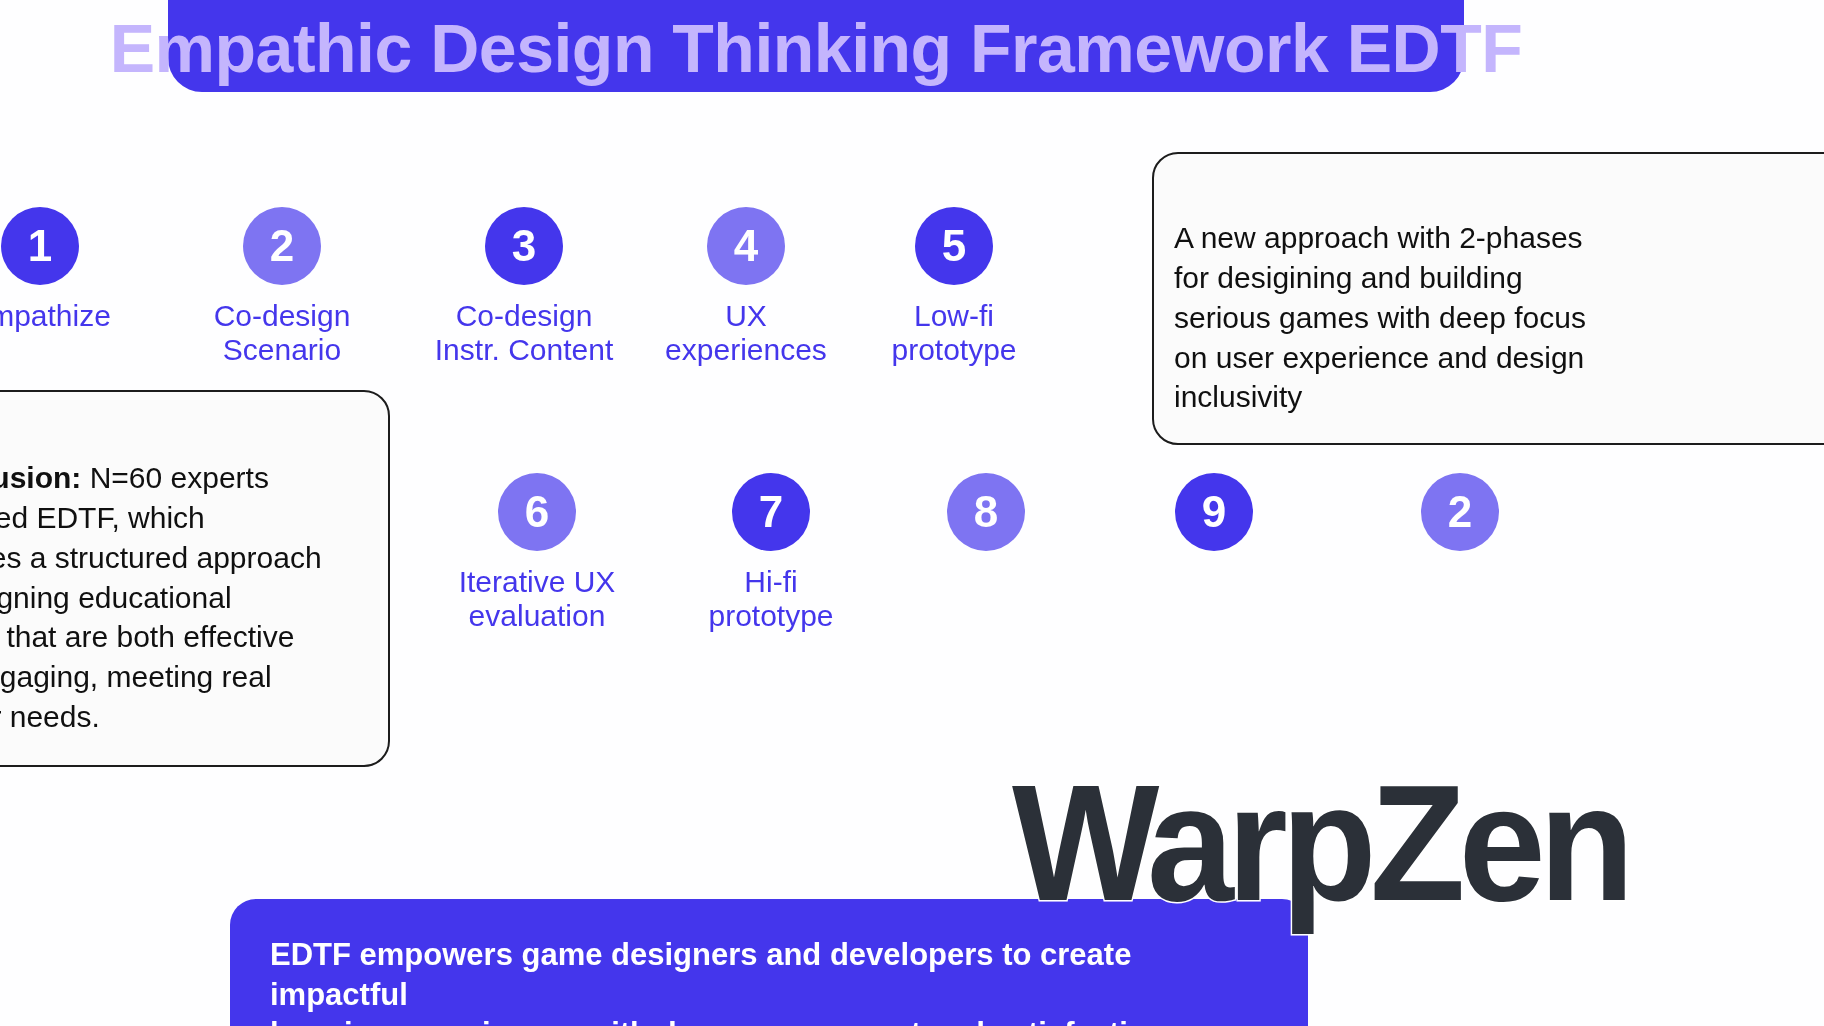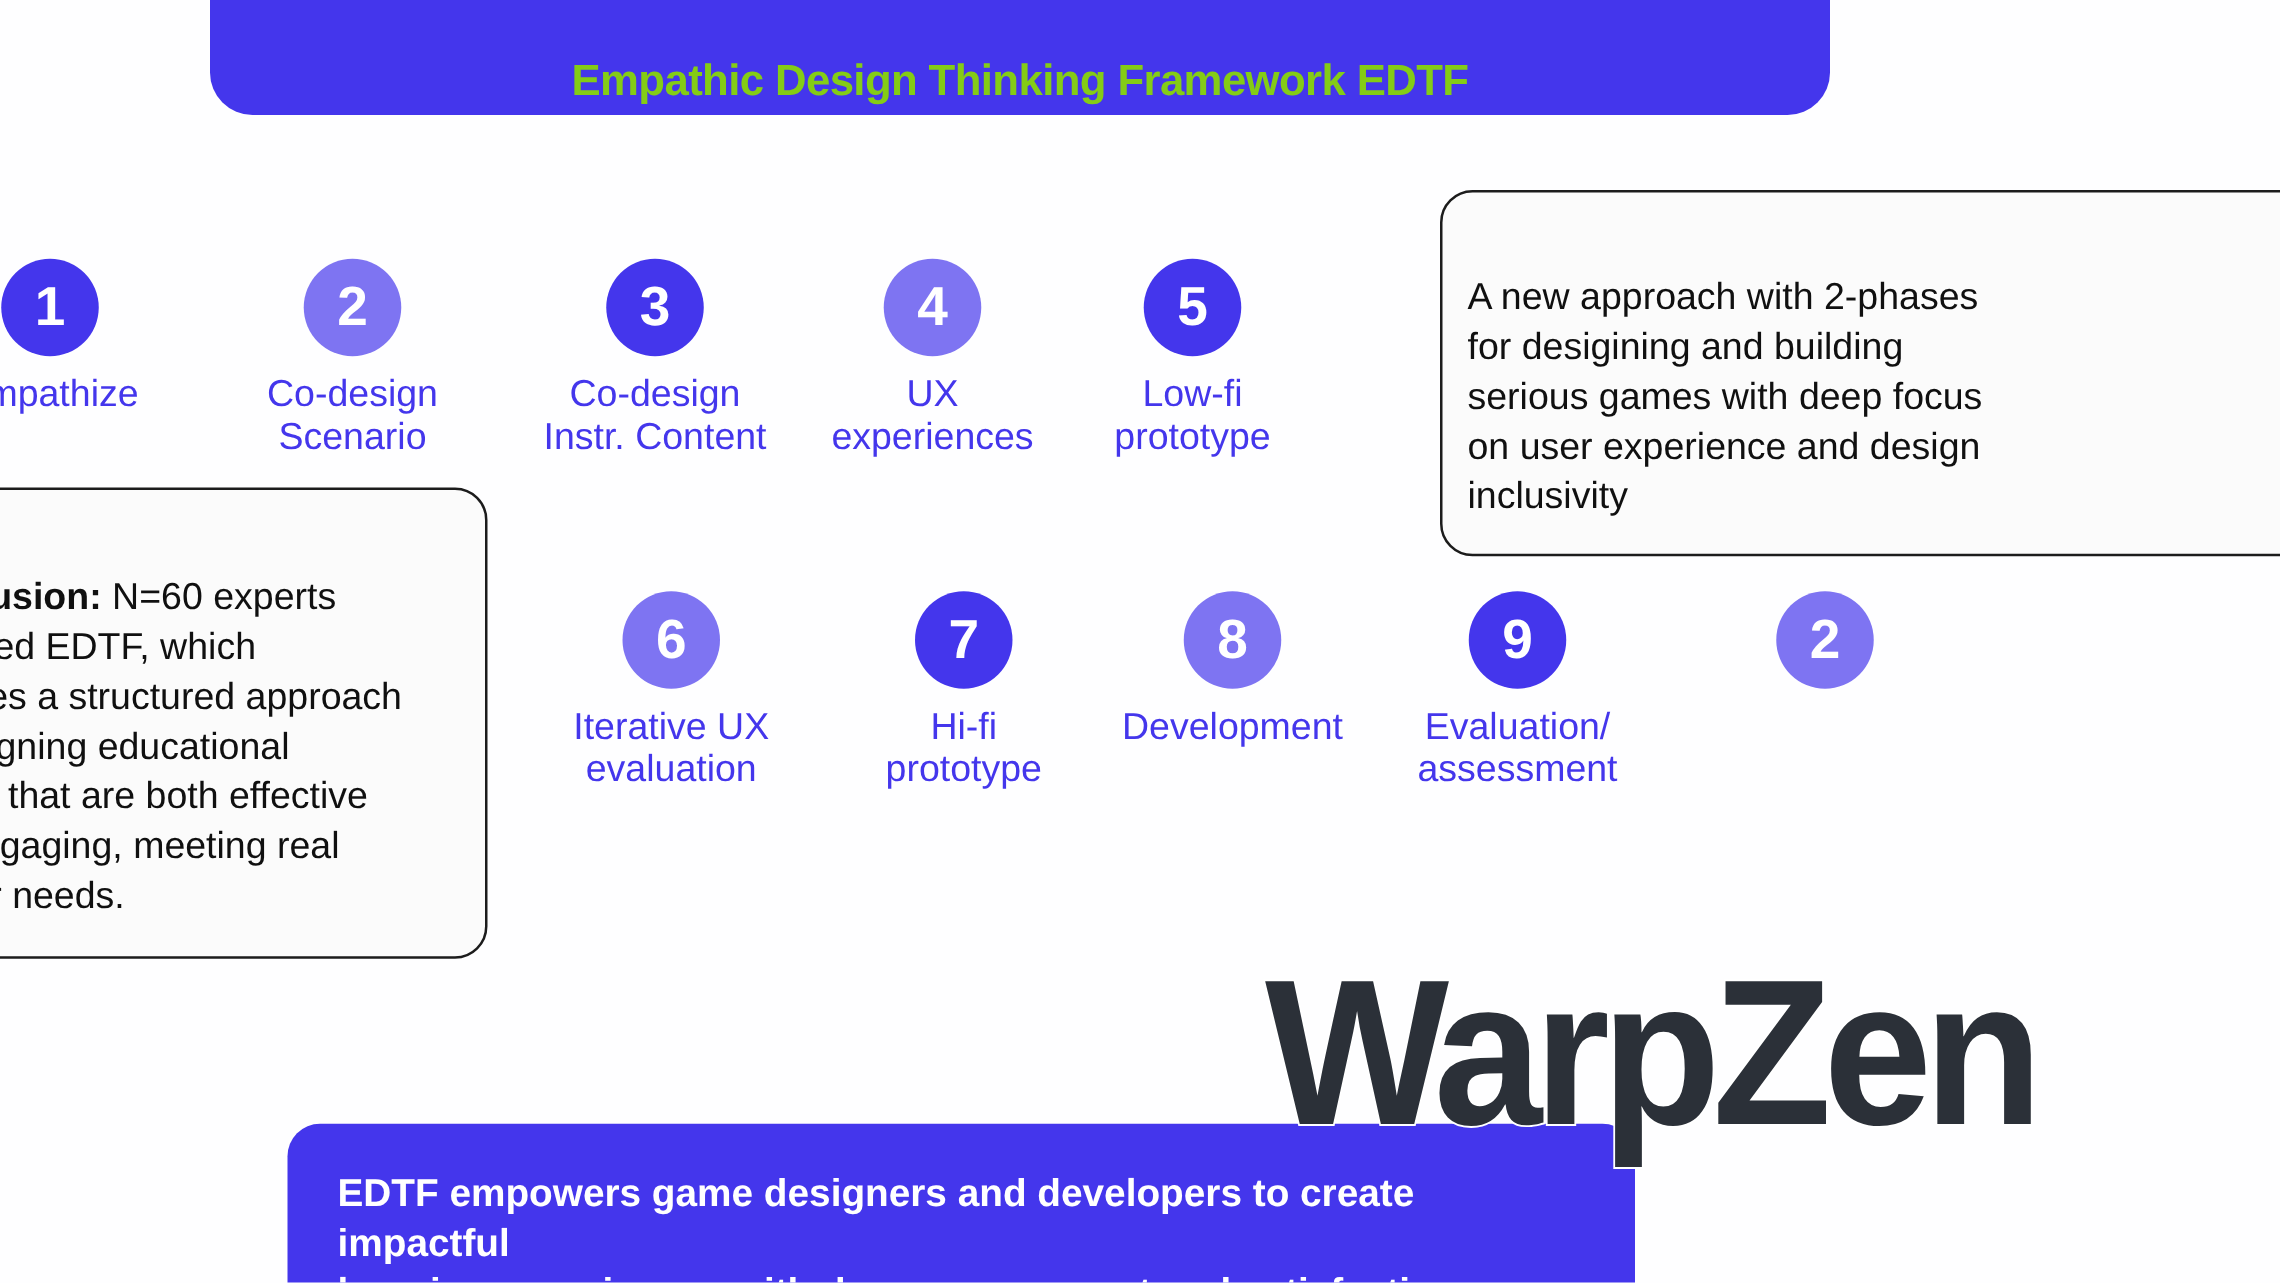--- a/index.html
+++ b/index.html
@@ -25,22 +25,22 @@
     height: 160px;
     background: #4436ec;
     border-radius: 34px;
     display: flex;
     align-items: flex-end;
     justify-content: center;
     box-sizing: border-box;
     padding-bottom: 8px;
   }
   #title-text {
-    color: #84cc16;
-    font-size: 35px;
+    color: #c4b5fd;
+    font-size: 68px;
     font-weight: bold;
     letter-spacing: -0.5px;
     white-space: nowrap;
     line-height: 1.05;
   }
 
   
   .step {
     position: absolute;
     width: 260px;
@@ -189,27 +189,24 @@
 </div>
 
 <div class="step" id="step-7">
   <div class="circle dark">7</div>
   <div class="step-label">Hi-fi
 prototype</div>
 </div>
 
 <div class="step" id="step-8">
   <div class="circle light">8</div>
-  <div class="step-label">Development</div>
 </div>
 
 <div class="step" id="step-9">
   <div class="circle dark">9</div>
-  <div class="step-label">Evaluation/
-assessment</div>
 </div>
 
 <div class="step" id="step-10">
   <div class="circle light">2</div>
 </div>
 
 <div class="callout" id="callout-right">
   <span>A new approach with 2-phases
 for desigining and building
 serious games with deep focus

